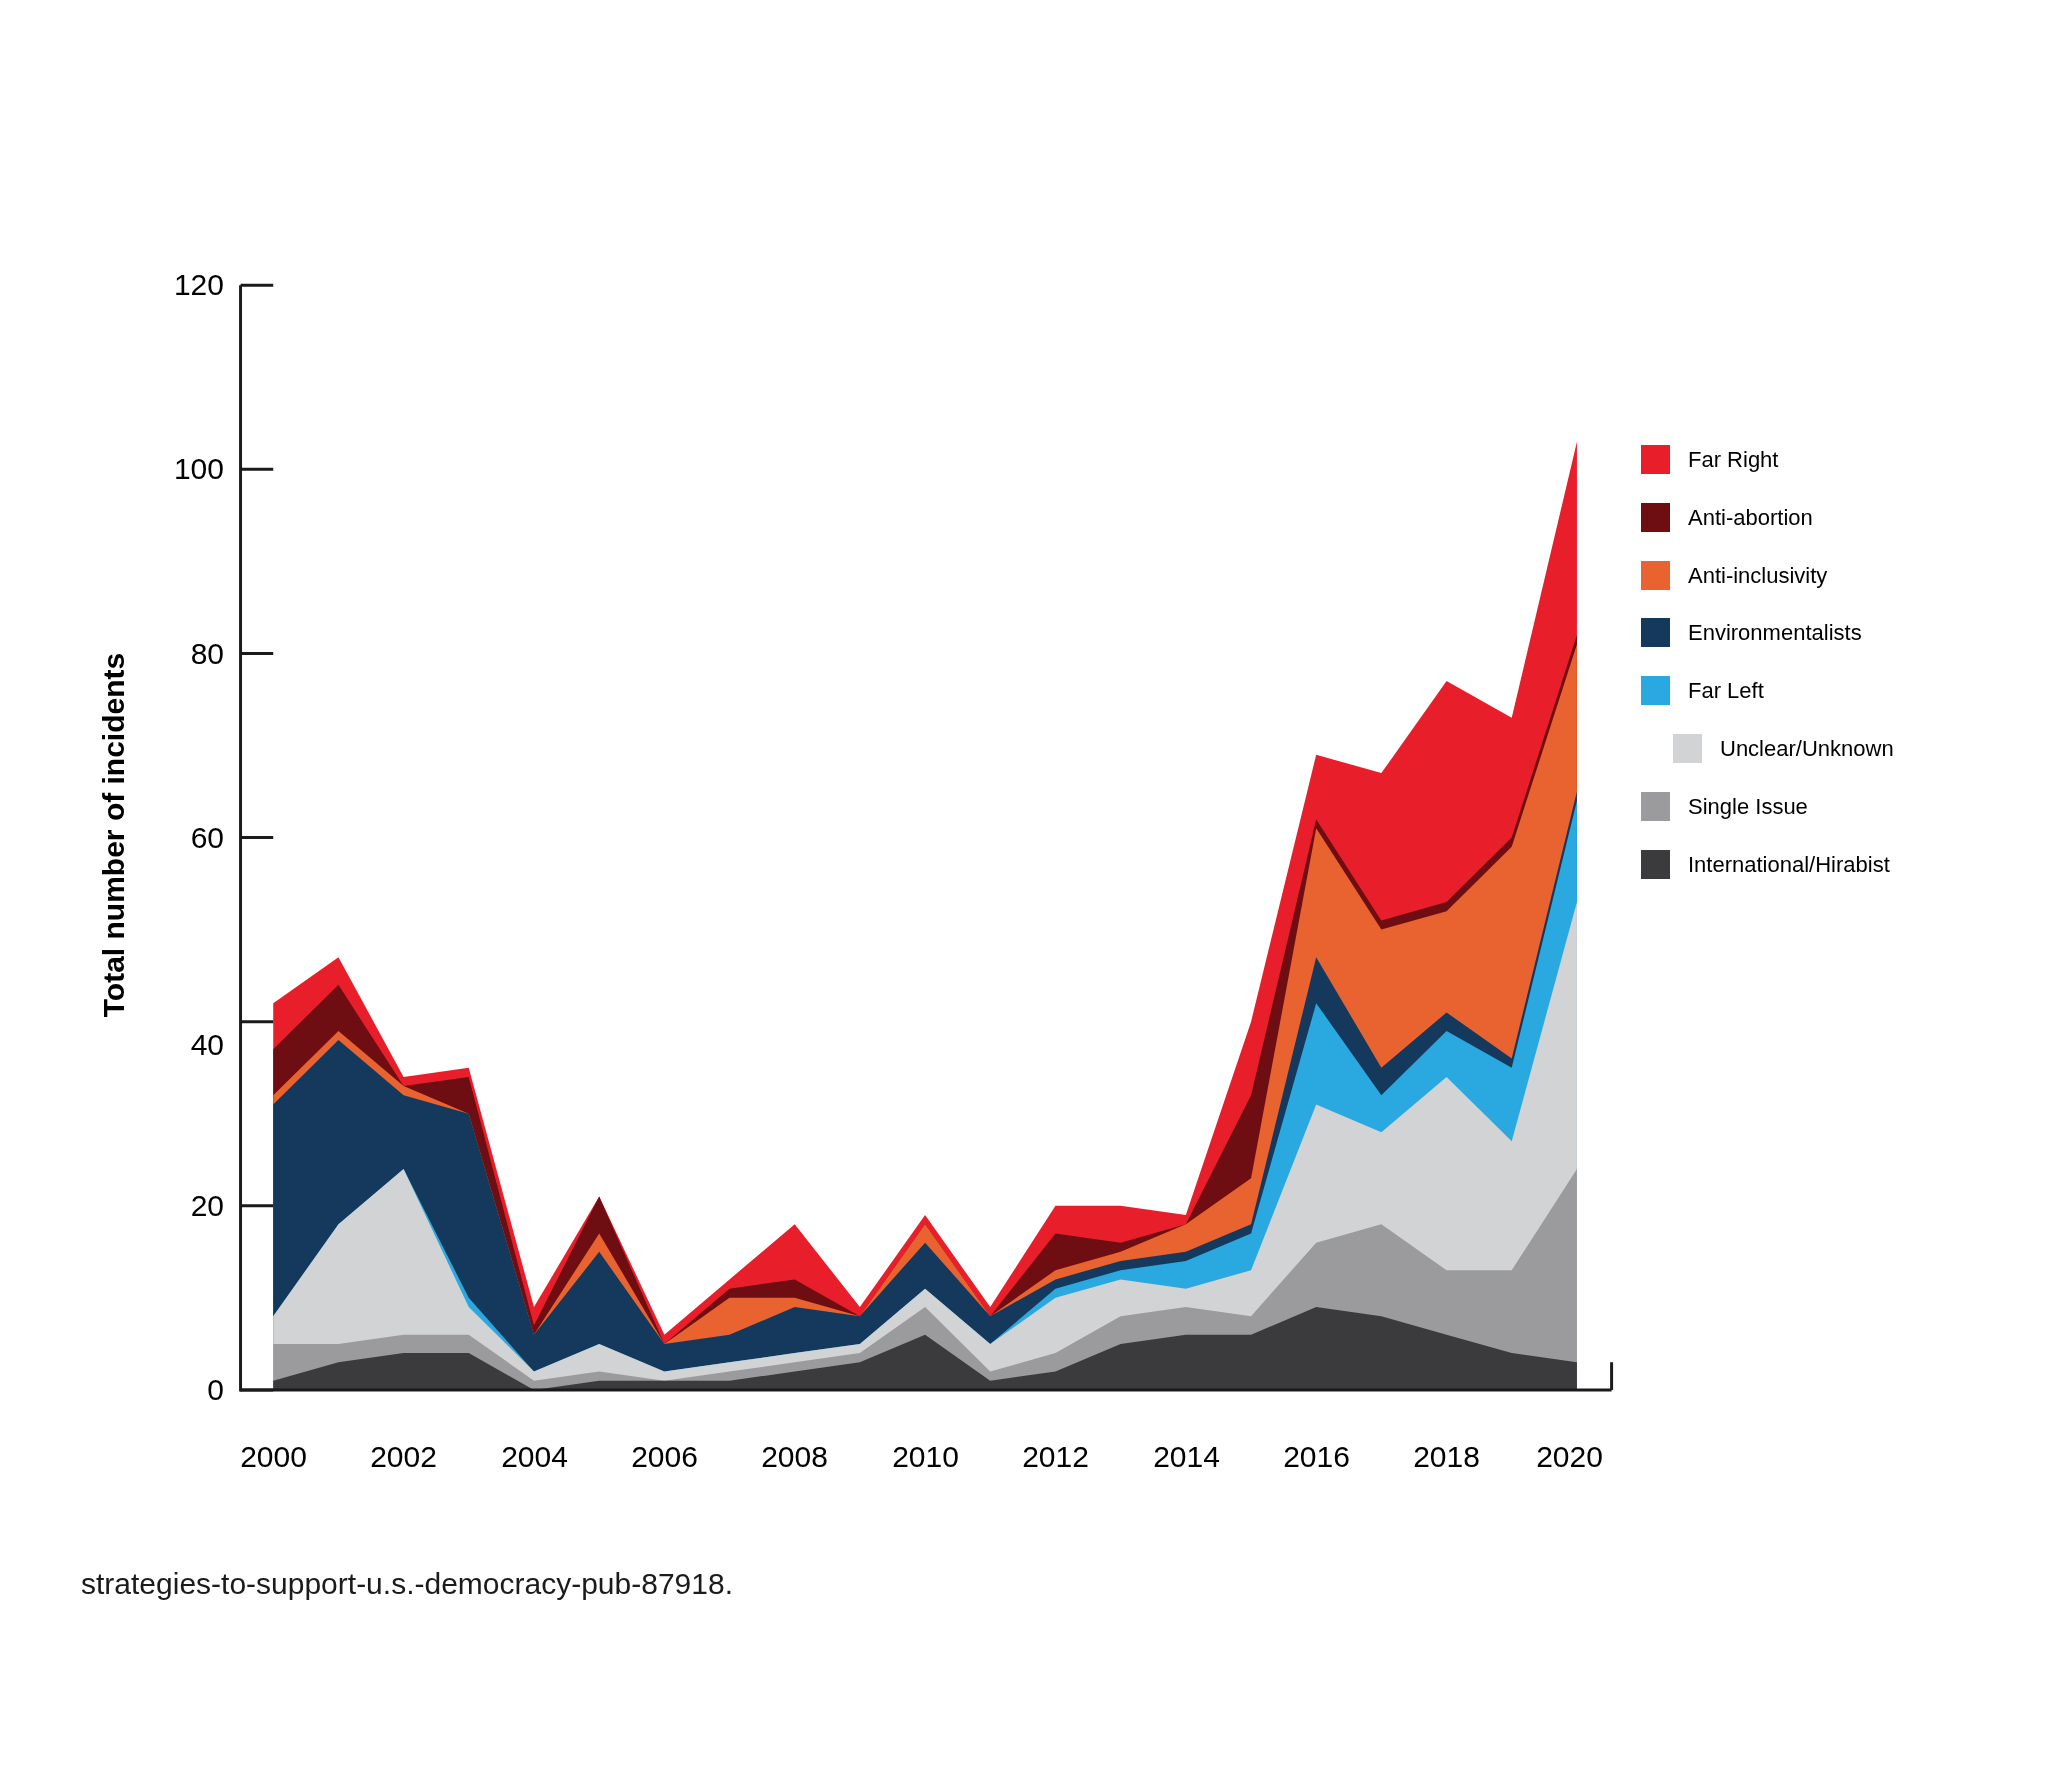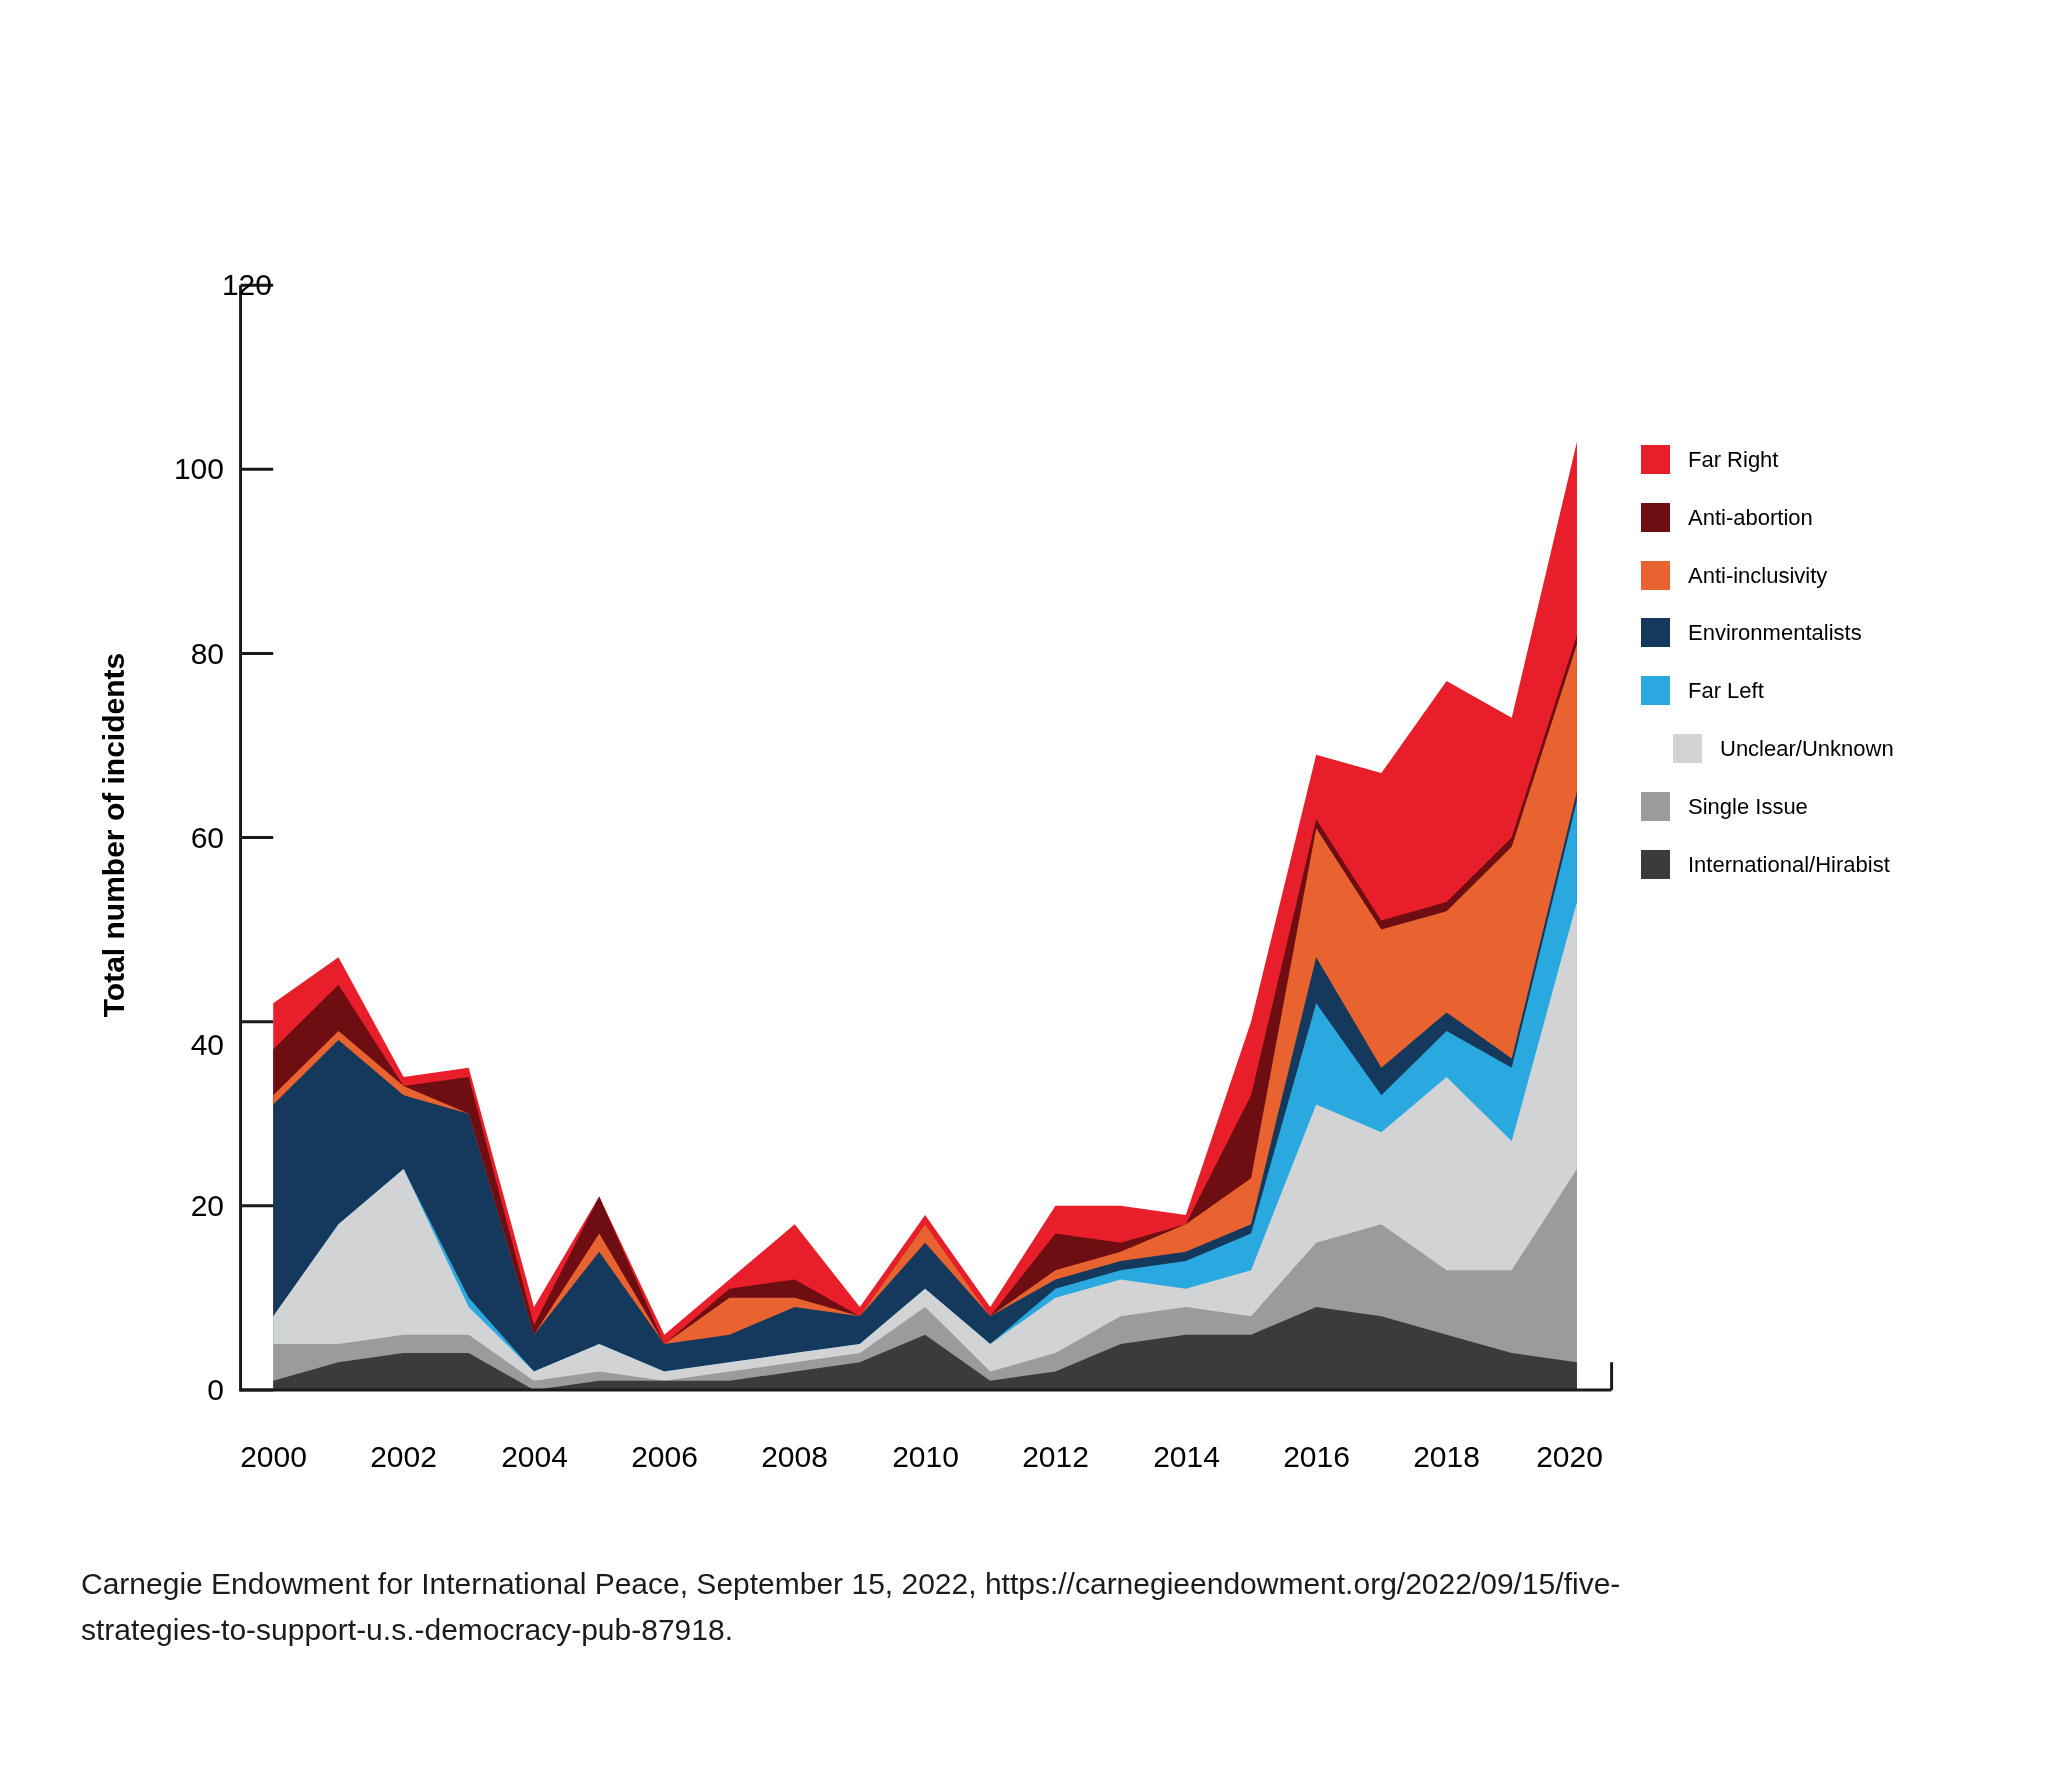--- a/index.html
+++ b/index.html
@@ -66,21 +66,21 @@
 
   <div class="ylab">Total number of incidents</div>
 
   <div id="yticks">
       <div class="ytick" style="top: 1373px;">0</div>
       <div class="ytick" style="top: 1189px;">20</div>
       <div class="ytick" style="top: 1028px;">40</div>
       <div class="ytick" style="top: 821px;">60</div>
       <div class="ytick" style="top: 637px;">80</div>
       <div class="ytick" style="top: 452px;">100</div>
-      <div class="ytick" style="top: 268px; padding-left: 48px;">120</div>
+      <div class="ytick" style="top: 268px;">120</div>
     </div>
   <div id="xticks">
       <div class="xtick" style="left: 214px;">2000</div>
       <div class="xtick" style="left: 344px;">2002</div>
       <div class="xtick" style="left: 475px;">2004</div>
       <div class="xtick" style="left: 605px;">2006</div>
       <div class="xtick" style="left: 735px;">2008</div>
       <div class="xtick" style="left: 866px;">2010</div>
       <div class="xtick" style="left: 996px;">2012</div>
       <div class="xtick" style="left: 1127px;">2014</div>
@@ -94,18 +94,17 @@
       <div class="legend-item" style="top: 58px;"><span class="swatch" style="background: rgb(110, 14, 19);"></span><span class="leg-label">Anti-abortion</span></div>
       <div class="legend-item" style="top: 116px;"><span class="swatch" style="background: rgb(232, 99, 47);"></span><span class="leg-label">Anti-inclusivity</span></div>
       <div class="legend-item" style="top: 173px;"><span class="swatch" style="background: rgb(20, 57, 92);"></span><span class="leg-label">Environmentalists</span></div>
       <div class="legend-item" style="top: 231px;"><span class="swatch" style="background: rgb(42, 169, 224);"></span><span class="leg-label">Far Left</span></div>
       <div class="legend-item" style="top: 289px; padding-left: 32px;"><span class="swatch" style="background: rgb(210, 211, 213);"></span><span class="leg-label">Unclear/Unknown</span></div>
       <div class="legend-item" style="top: 347px;"><span class="swatch" style="background: rgb(155, 155, 157);"></span><span class="leg-label">Single Issue</span></div>
       <div class="legend-item" style="top: 405px;"><span class="swatch" style="background: rgb(59, 59, 61);"></span><span class="leg-label">International/Hirabist</span></div>
     </div>
 
   <div class="source">
-    <div>Carnegie Endowment for International Peace, September 15, 2022, https://carnegieendowment.org/2022/09/15/five-</div>
     <div>strategies-to-support-u.s.-democracy-pub-87918.</div>
   </div>
 
 </div>
 
 
 </body></html>

